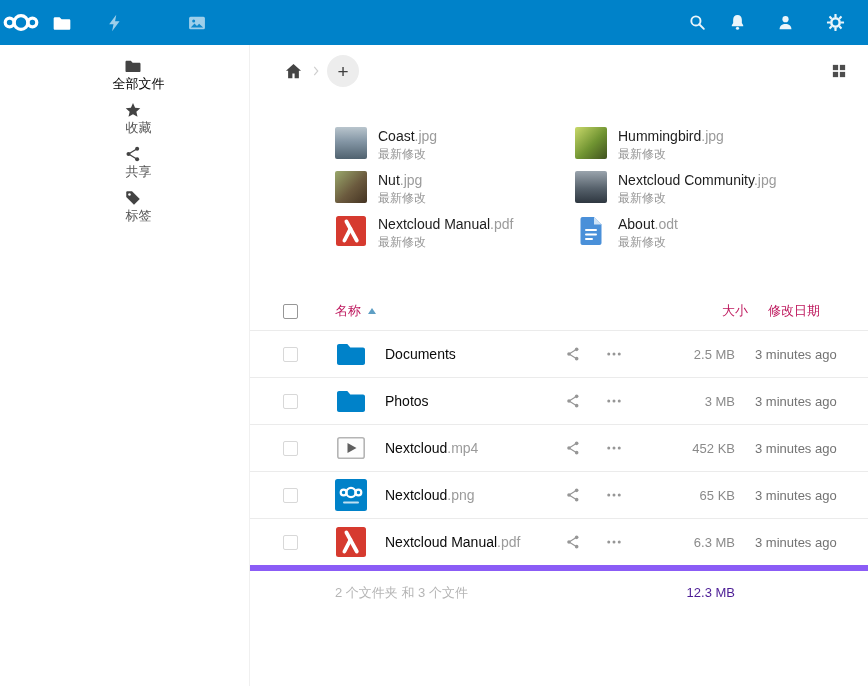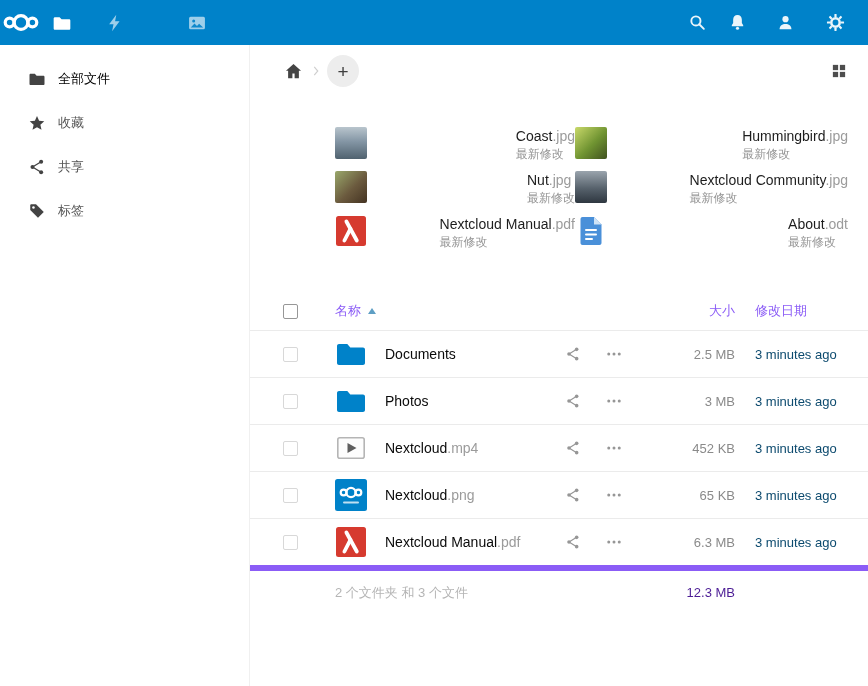--- a/index.html
+++ b/index.html
@@ -16,73 +16,73 @@
   .nav-item:nth-child(3){ margin-left:42px; }
   .nav-item svg { width:20px; height:20px; display:block; }
   .actions { margin-left:auto; display:flex; align-items:center; padding-right:13px; height:100%; }
   .action-item { width:40px; height:45px; display:flex; align-items:center; justify-content:center; color:#fff; opacity:.92; cursor:pointer; }
   .actions .action-item:nth-child(3){ margin-left:8px; }
   .actions .action-item:nth-child(4){ margin-left:10px; }
   .action-item svg { width:19px; height:19px; display:block; }
 
   
   .sidebar { position:absolute; top:45px; left:0; bottom:0; width:250px; background:#fff; border-right:1px solid #f0f0f0; padding-top:12px; }
-  .side-item { display:flex; align-items:center; height:44px; padding-left:28px; font-size:13px; color:#555; cursor:pointer; }
+  .side-item { display:flex; align-items:center; height:44px; padding-left:28px; font-size:13px; color:#555; cursor:pointer;flex-direction:column; }
   .side-item.active { color:#000; }
   .s-icon { width:18px; height:18px; margin-right:12px; color:#1a1a1a; opacity:.82; flex:none; }
   .s-icon svg { width:18px; height:18px; display:block; }
 
   
   .content { position:absolute; top:45px; left:250px; right:0; bottom:0; background:#fff; }
 
   .crumb-bar { height:52px; display:flex; align-items:center; padding:0 15px 0 31px; }
   .home-btn { width:24px; height:24px; display:flex; align-items:center; justify-content:center; color:#444; cursor:pointer; }
   .home-btn svg { width:19px; height:19px; display:block; }
   .crumb-sep { margin:0 4px; display:flex; align-items:center; }
   .crumb-sep svg { width:14px; height:14px; display:block; }
   .plus-btn { width:32px; height:32px; border-radius:50%; background:#ededed; color:#3f3f3f; font-size:19px; line-height:1; display:flex; align-items:center; justify-content:center; cursor:pointer; }
   .spacer { flex:1; }
   .grid-toggle { width:28px; height:28px; display:flex; align-items:center; justify-content:center; color:#4d4d4d; cursor:pointer; }
   .grid-toggle svg { width:14px; height:14px; display:block; }
 
   
   .recent { margin:30px 20px 0 85px; display:grid; grid-template-columns:240px auto; grid-auto-rows:44px; }
-  .tile { display:flex; align-items:flex-start; cursor:pointer;justify-content:space-between; }
+  .tile { display:flex; align-items:flex-start; cursor:pointer; }
   .thumb { width:32px; height:32px; border-radius:2px; margin-right:11px; flex:none; }
   .icon-thumb { background:transparent; }
   .icon-thumb svg { width:32px; height:32px; display:block; }
   .thumb-coast       { background:linear-gradient(180deg,#b9c5cd 0%,#8496a5 45%,#50626f 100%); }
   .thumb-hummingbird { background:linear-gradient(135deg,#c9d96a 0%,#6f9331 55%,#40511f 100%); }
   .thumb-nut         { background:linear-gradient(135deg,#9aa86b 0%,#6b5a3e 55%,#443322 100%); }
   .thumb-community   { background:linear-gradient(180deg,#9aa4ad 0%,#56616b 55%,#2e3740 100%); }
   .tile-text { display:flex; flex-direction:column; padding-top:1px; }
   .tile-name { font-size:14px; color:#1d1d1d; line-height:16px; }
   .tile-sub { font-size:12px; color:#969696; margin-top:2px; }
   .ext { color:#9b9b9b; }
 
   
   .ftable { margin-top:33px; font-size:13px; }
-  .t-head { display:flex; align-items:center; height:38px; padding-left:33px; padding-right:13px; color:#8b5cf6;justify-content:center; }
+  .t-head { display:flex; align-items:center; height:38px; padding-left:33px; padding-right:0; color:#be185d;justify-content:center; }
   .cell-check { width:52px; flex:none; display:flex; align-items:center; }
   .checkbox { width:15px; height:15px; border:1px solid #979797; border-radius:2px; background:#fff; cursor:pointer; }
   .t-row .checkbox { border-color:#d8d8d8; }
   .name-h { flex:1; display:flex; align-items:center; gap:7px; cursor:pointer; }
   .sort-arrow { width:0; height:0; border-left:4px solid transparent; border-right:4px solid transparent; border-bottom:6px solid #5e9fc4; }
   .col-size { width:90px; flex:none; text-align:right; cursor:default; }
   .col-date { width:100px; flex:none; padding-left:0; margin-left:20px; }
   .t-head .col-size, .t-head .col-date { cursor:pointer; }
   .t-row { display:flex; align-items:center; height:47px; padding-left:33px; padding-right:13px; border-top:1px solid #ebebeb; cursor:pointer; }
   .cell-icon { width:50px; flex:none; }
   .cell-icon svg { width:32px; height:32px; display:block; }
   .cell-name { flex:1; font-size:14px; color:#0a0a0a; overflow:hidden; white-space:nowrap; }
   .cell-share, .cell-more { width:40px; flex:none; color:#969696; display:flex; align-items:center; }
   .cell-share svg { width:16px; height:16px; display:block; }
   .cell-more svg { width:18px; height:18px; display:block; }
   .t-row .col-size { color:#8a8a8a; }
-  .t-row .col-date { color:#0c4a6e; }
+  .t-row .col-date { color:#737373; }
   .t-sum { display:flex; align-items:center; height:49px; padding-left:33px; padding-right:13px; border-top:6px solid #8b5cf6; color:#b5b5b5; }
   .t-sum .sum-label { flex:1; margin-left:52px; }
   .t-sum .col-size { color:#4c1d95; }
   .t-sum .col-date { }
 </style>
 </head>
 <body>
 
 <div class="app">
 

